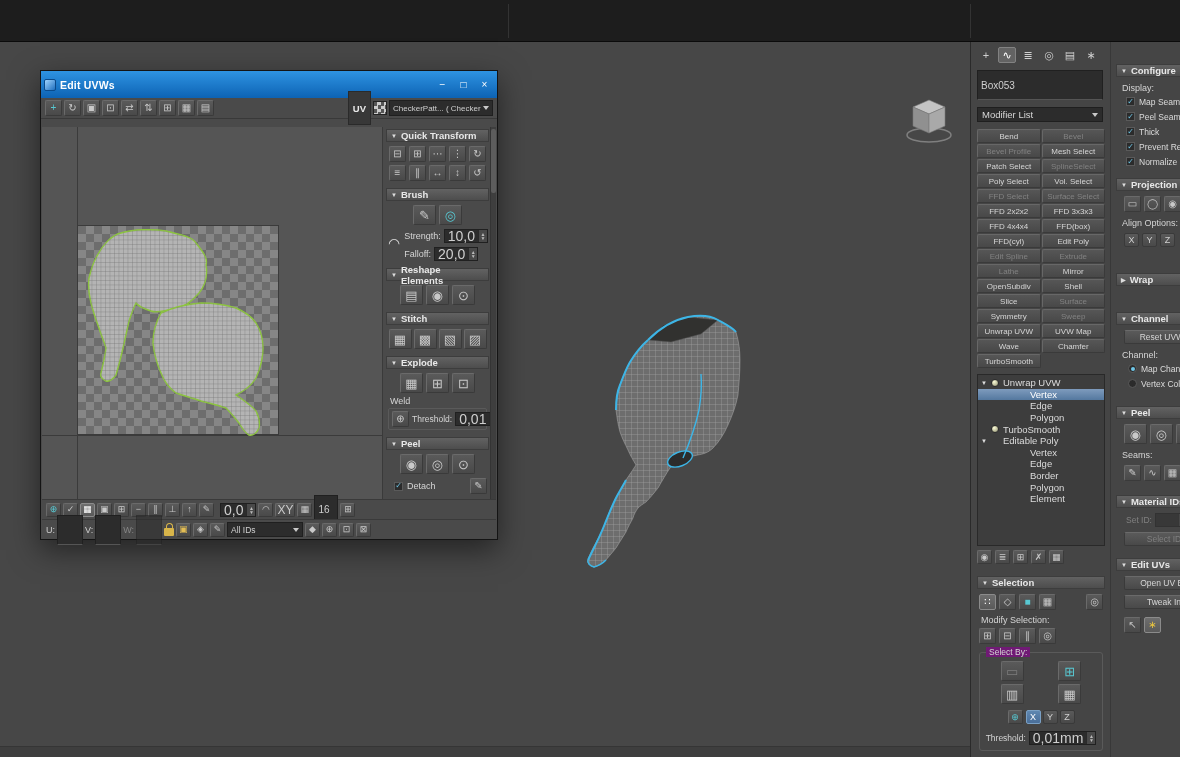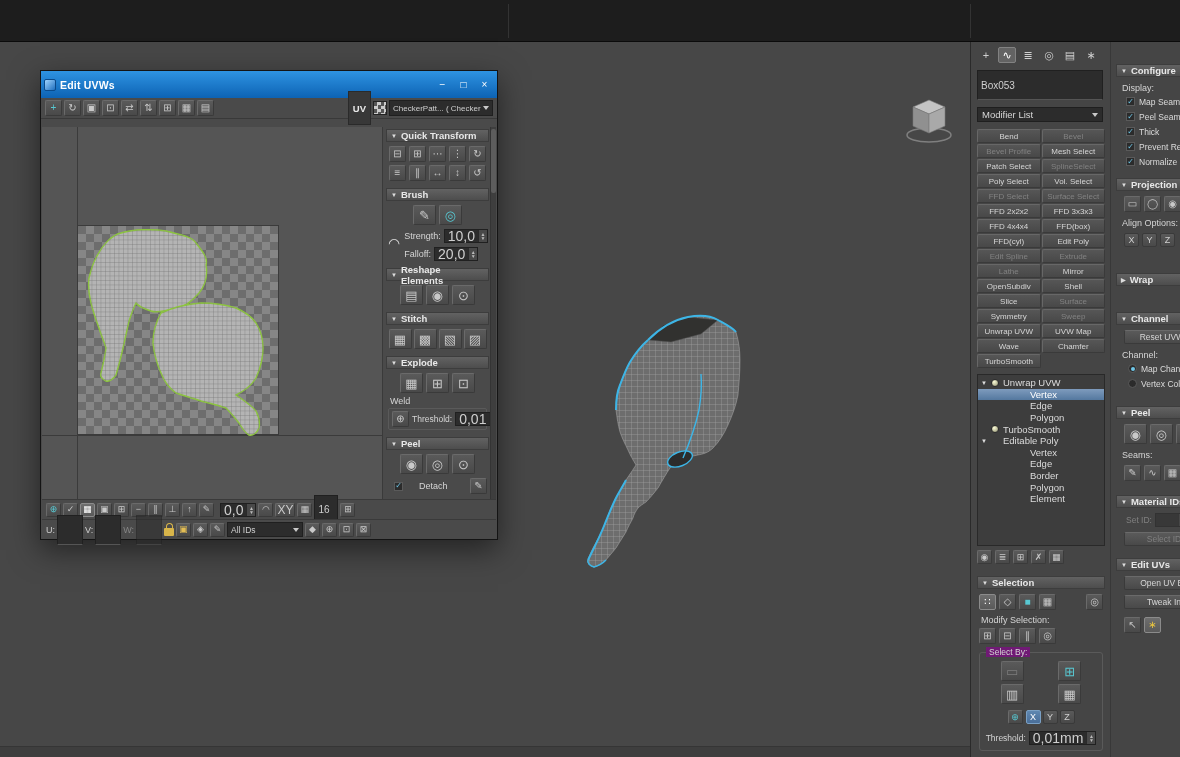--- a/index.html
+++ b/index.html
@@ -69,21 +69,21 @@
 .irow.tight{gap:2px}
 .irow+.irow{margin-top:3px}
 .sprow{display:flex;align-items:center;justify-content:flex-start;gap:3px;margin-top:4px}
 .sprow label{color:#d5d5d5;font-size:9px}
 .brushwrap{display:flex;gap:4px;align-items:center}
 .curveicon{width:22px;height:26px;display:flex;align-items:center;justify-content:center;color:#ddd;font-size:14px}
 .weldlbl{color:#d5d5d5;font-size:9px;margin:3px 0 2px 2px}
 .explbox{display:flex;align-items:center;gap:3px;border:1px solid #5a5a5a;border-radius:2px;padding:2px 3px;margin-top:1px}
 .explbox .tlab{color:#d5d5d5;font-size:8.5px}
 .detachrow{display:flex;align-items:center;gap:4px;margin-top:4px;padding-left:6px;color:#d5d5d5;font-size:9px}
-.detachrow .checked{display:flex;align-items:center;gap:16px}
+.detachrow .checked{display:flex;align-items:center;gap:4px}
 #srow1,#srow2{position:absolute;left:1px;right:1px;height:20px;background:#4a4a4a;display:flex;align-items:center;gap:2px;padding:0 4px;border-top:1px solid #3a3a3a}
 #srow1{bottom:20px}
 #srow2{bottom:0}
 #srow1 .spin,#srow2 .field{flex:none}
 .slab{color:#cfcfcf;font-size:9px;flex:none}
 .idsdrop{width:76px;height:15px;background:#2c2c2c;border:1px solid #1f1f1f;display:flex;align-items:center;gap:2px;padding:0 3px;color:#cfcfcf;font-size:8.5px}
 .padlock{width:10px;height:8px;background:#d8b54a;border-radius:1px;position:relative;margin-top:4px;flex:none}
 .padlock::before{content:"";position:absolute;left:1.5px;top:-5px;width:5px;height:5px;border:1.5px solid #d8b54a;border-bottom:none;border-radius:4px 4px 0 0}
 
 #cmdpanel{position:absolute;left:970px;top:42px;width:140px;height:715px;background:#454545;border-left:1px solid #2a2a2a;padding:5px 5px 0 6px;overflow:hidden}

